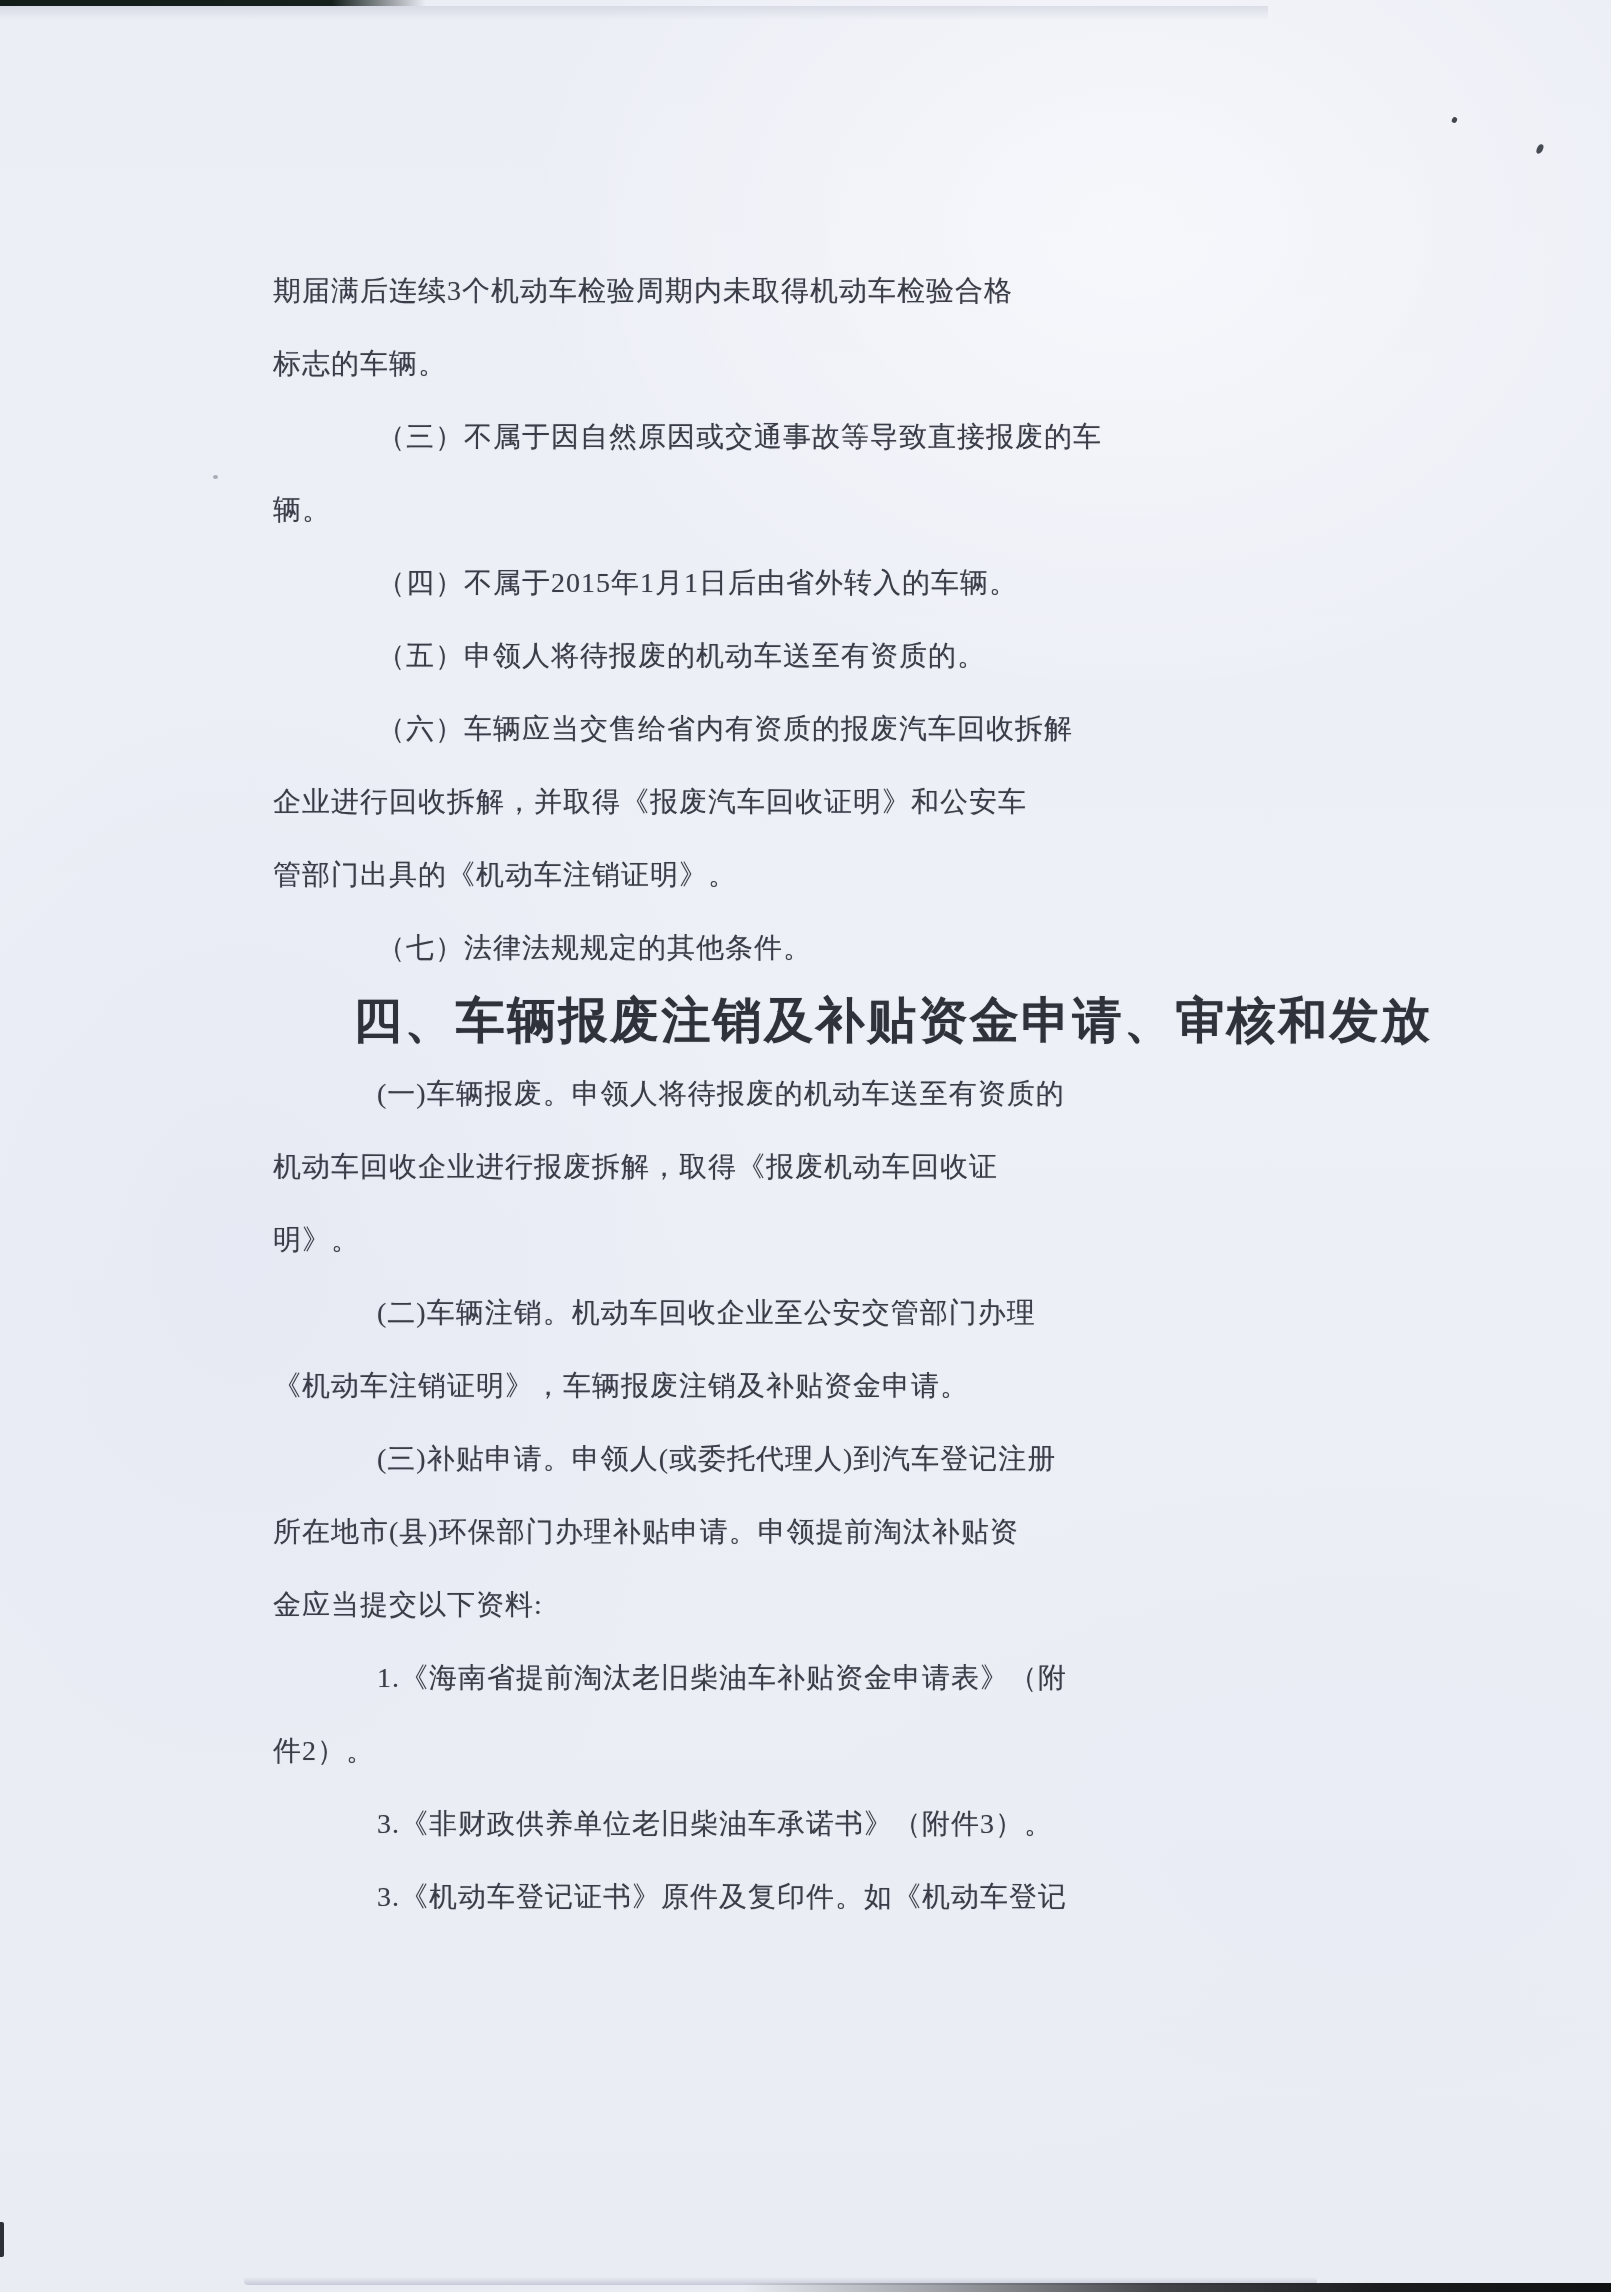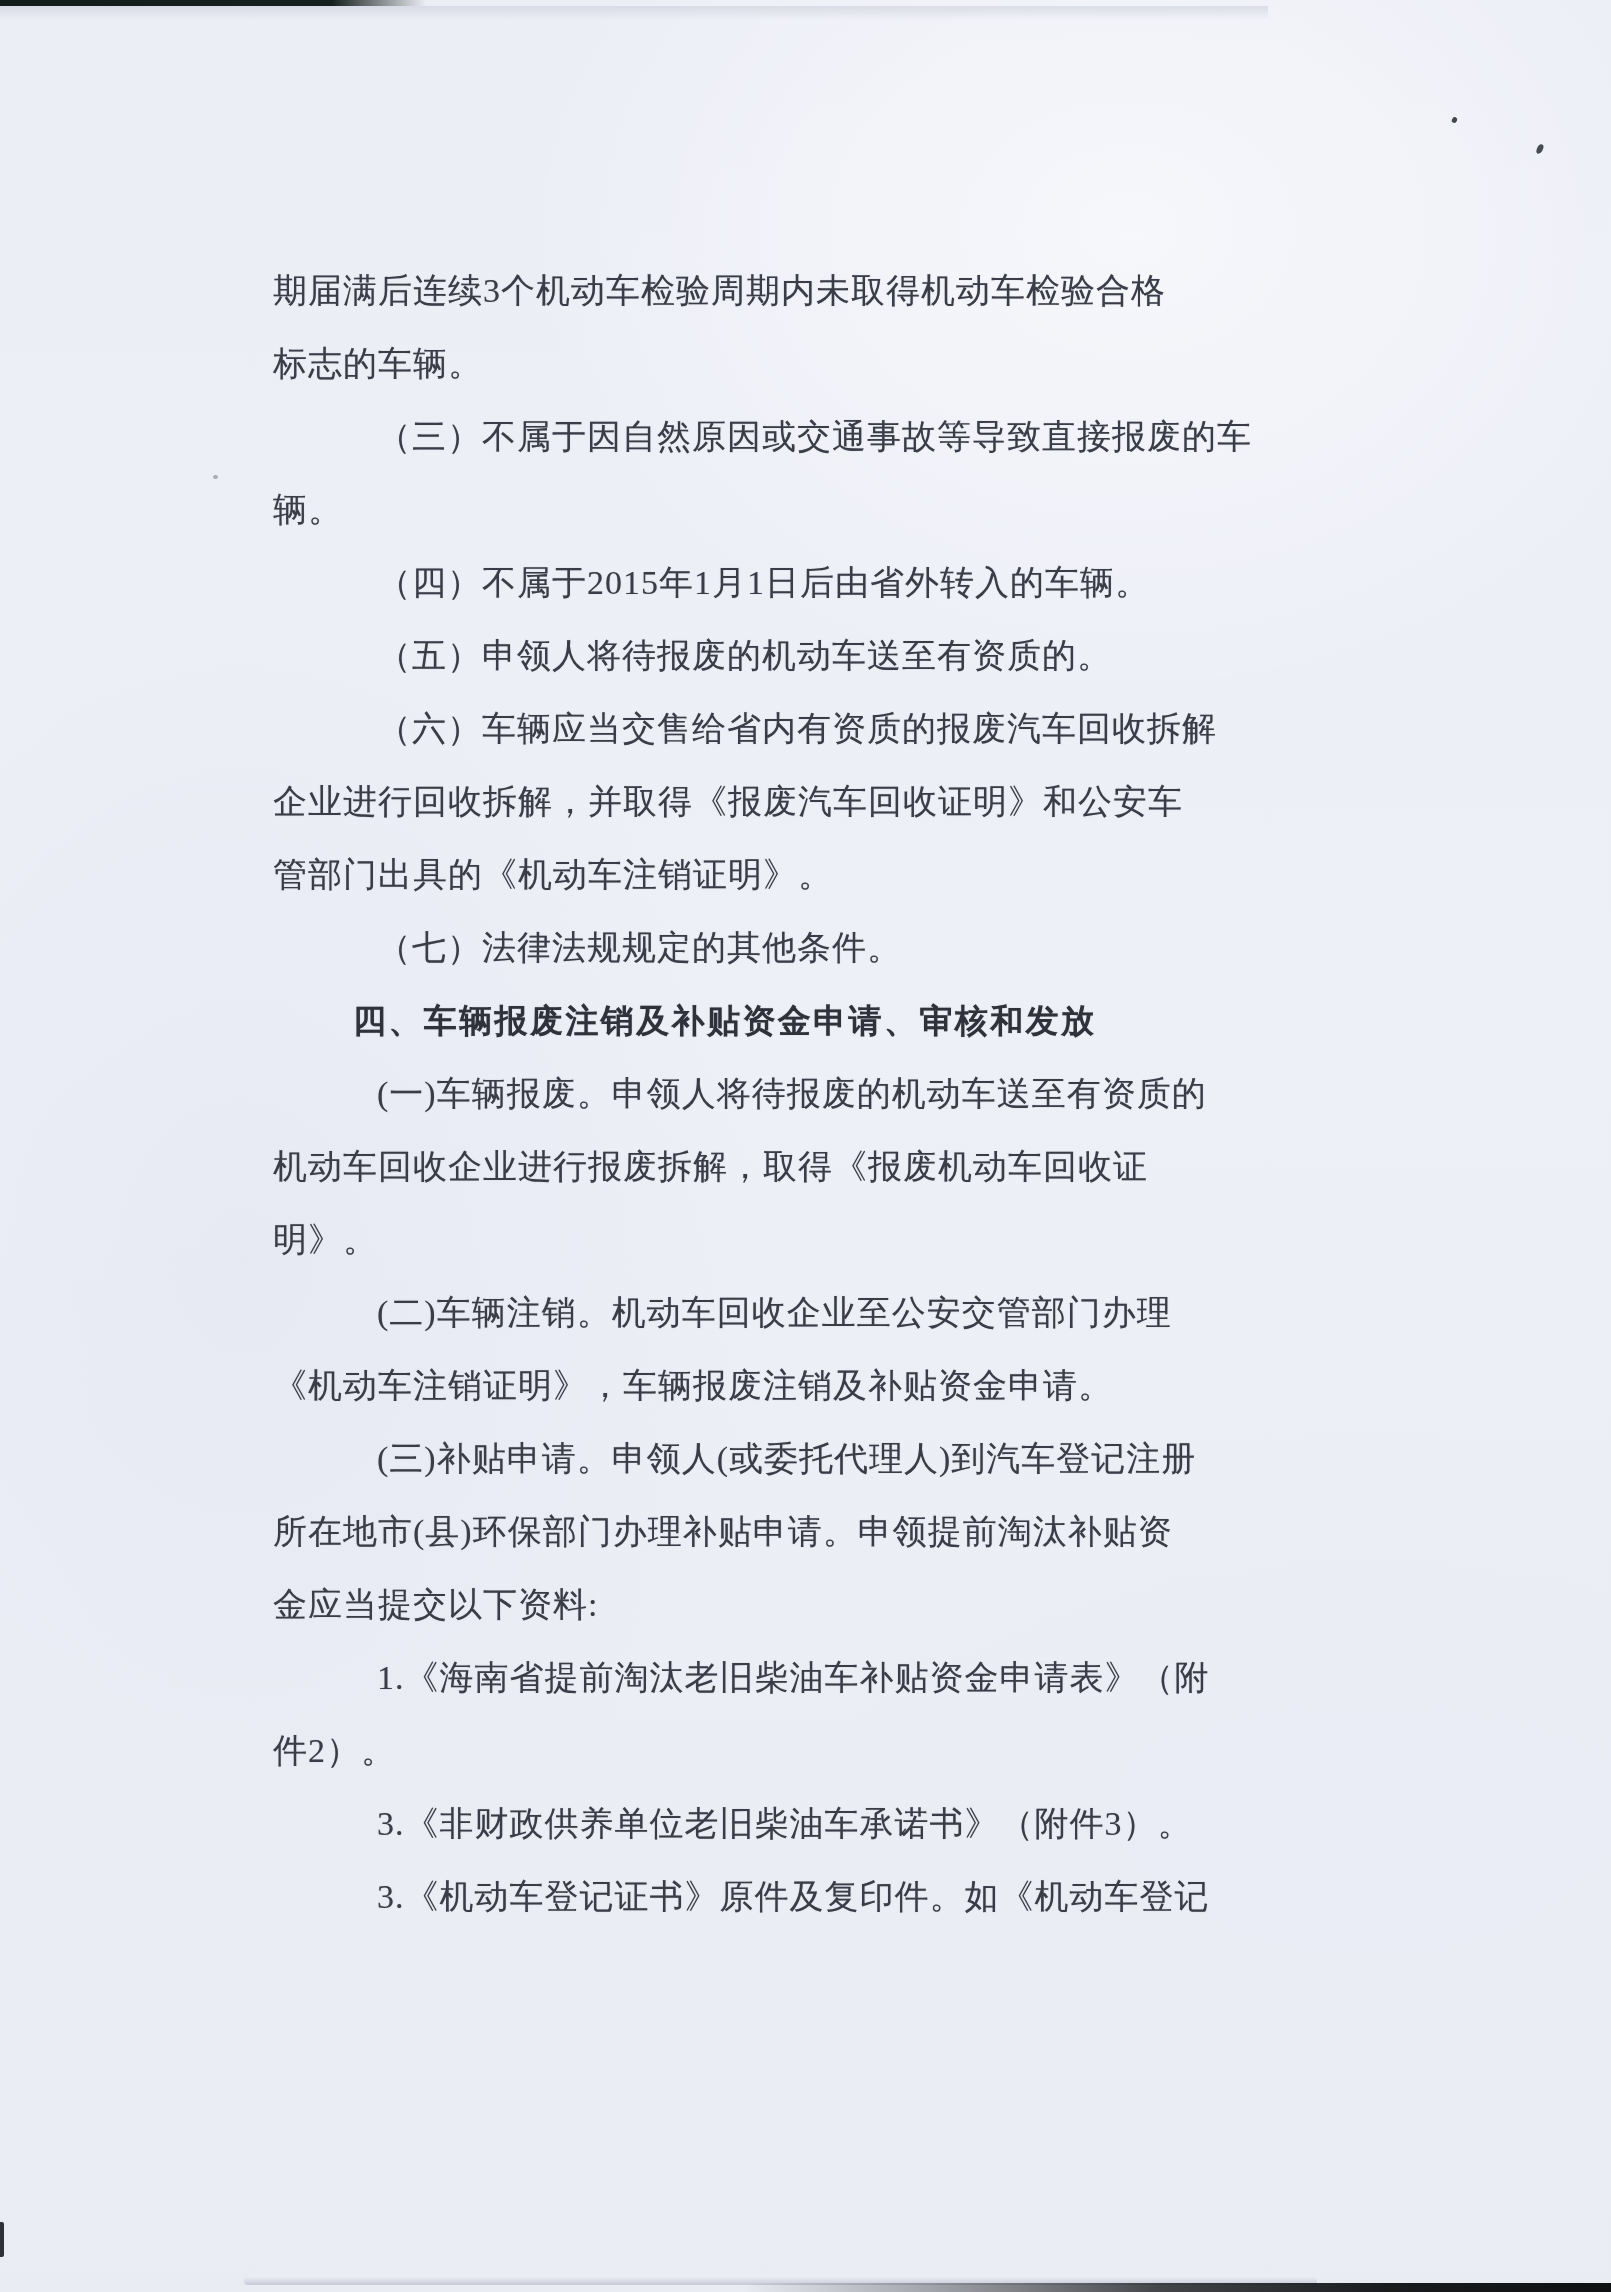--- a/index.html
+++ b/index.html
@@ -84,30 +84,30 @@
   }
   .textblock {
     position: absolute;
     left: 273px;
     top: 254px;
     width: 1083px;
   }
   .ln {
     height: 73px;
     line-height: 73px;
-    font-size: 34px;
+    font-size: 28px;
     letter-spacing: 1px;
     white-space: nowrap;
     text-shadow: 0 0 1px rgba(58,61,71,0.35);
   }
   .ind { padding-left: 104px; }
   .head {
     font-family: "Liberation Sans", "DejaVu Sans", sans-serif;
     font-weight: bold;
-    font-size: 33px;
+    font-size: 49px;
     letter-spacing: 2.4px;
     padding-left: 80px;
     color: #2f323b;
     text-shadow: 0 0 1px rgba(47,50,59,0.4);
   }
 </style>
 </head>
 <body>
 
 <div class="page">

